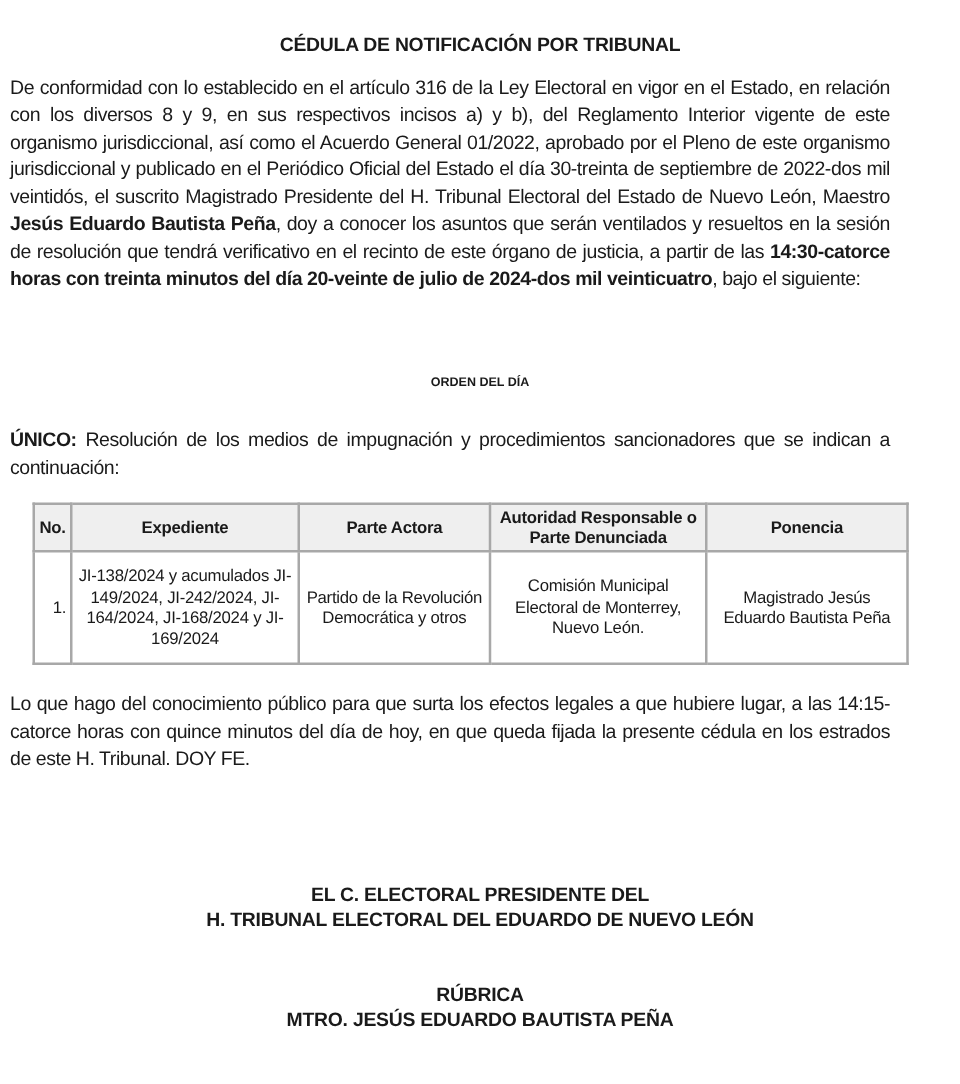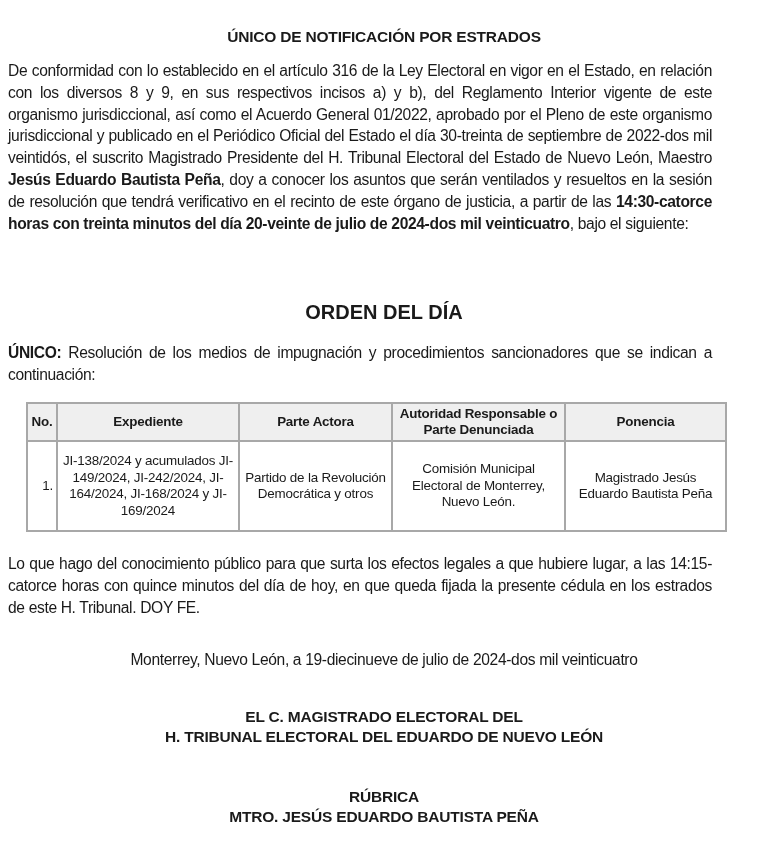--- a/index.html
+++ b/index.html
@@ -17,21 +17,21 @@
     }
     .para {
       position: absolute; left: 8px; width: 704px;
       font-size: 15.6px; line-height: 21.8px; text-align: justify;
       letter-spacing: -0.35px;
     }
     .para b { font-weight: bold; }
     .p1 { top: 60px; }
     .heading2 {
       position: absolute; top: 301px; left: 0; width: 768px;
-      text-align: center; font-weight: bold; font-size: 20px;
+      text-align: center; font-weight: bold; font-size: 10px;
     }
     .p2 { top: 342px; }
     table.orden {
       position: absolute; top: 402px; left: 26px;
       width: 701px; border-collapse: collapse;
       font-size: 13.4px; letter-spacing: -0.2px; padding-left: 33px;
     }
     table.orden th, table.orden td {
       border: 2px solid #a8a8a8; text-align: center; vertical-align: middle;
       padding: 1px 3px; line-height: 16.5px;
@@ -51,21 +51,21 @@
       position: absolute; left: 0; width: 768px; text-align: center;
       font-weight: bold; font-size: 15.5px; line-height: 20px; letter-spacing: -0.2px;
     }
     .f1 { top: 707px; }
     .f2 { top: 787px; text-align: center; }
   </style>
 </head>
 <body>
 
 <div class="page">
-  <div class="title">ÚNICO DE NOTIFICACIÓN POR ESTRADOS</div>
+  <div class="title">CÉDULA DE NOTIFICACIÓN POR TRIBUNAL</div>
 
   <div class="para p1"><span>De conformidad con lo establecido en el artículo 316 de la Ley Electoral en vigor en el Estado, en relación con los diversos 8 y 9, en sus respectivos incisos a) y b), del Reglamento Interior vigente de este organismo jurisdiccional, así como el Acuerdo General 01/2022, aprobado por el Pleno de este organismo jurisdiccional y publicado en el Periódico Oficial del Estado el día 30-treinta de septiembre de 2022-dos mil veintidós, el suscrito Magistrado Presidente del H. Tribunal Electoral del Estado de Nuevo León, Maestro </span><b>Jesús Eduardo Bautista Peña</b><span>, doy a conocer los asuntos que serán ventilados y resueltos en la sesión de resolución que tendrá verificativo en el recinto de este órgano de justicia, a partir de las </span><b>14:30-catorce horas con treinta minutos del día 20-veinte de julio de 2024-dos mil veinticuatro</b><span>, bajo el siguiente:</span></div>
 
   <div class="heading2">ORDEN DEL DÍA</div>
 
   <div class="para p2"><b>ÚNICO:</b><span> Resolución de los medios de impugnación y procedimientos sancionadores que se indican a continuación:</span></div>
 
   <table class="orden">
     <thead>
       <tr>
@@ -82,24 +82,23 @@
         <td>JI-138/2024 y acumulados JI-149/2024, JI-242/2024, JI-164/2024, JI-168/2024 y JI-169/2024</td>
         <td>Partido de la Revolución Democrática y otros</td>
         <td>Comisión Municipal Electoral de Monterrey, Nuevo León.</td>
         <td>Magistrado Jesús Eduardo Bautista Peña</td>
       </tr>
     </tbody>
   </table>
 
   <div class="para p3">Lo que hago del conocimiento público para que surta los efectos legales a que hubiere lugar, a las 14:15-catorce horas con quince minutos del día de hoy, en que queda fijada la presente cédula en los estrados de este H. Tribunal. DOY FE.</div>
 
-  <div class="lugar">Monterrey, Nuevo León, a 19-diecinueve de julio de 2024-dos mil veinticuatro</div>
 
   <div class="firma f1">
-    <div>EL C. MAGISTRADO ELECTORAL DEL</div>
+    <div>EL C. ELECTORAL PRESIDENTE DEL</div>
     <div>H. TRIBUNAL ELECTORAL DEL EDUARDO DE NUEVO LEÓN</div>
   </div>
 
   <div class="firma f2">
     <div>RÚBRICA</div>
     <div>MTRO. JESÚS EDUARDO BAUTISTA PEÑA</div>
   </div>
 </div>
 
 </body></html>

